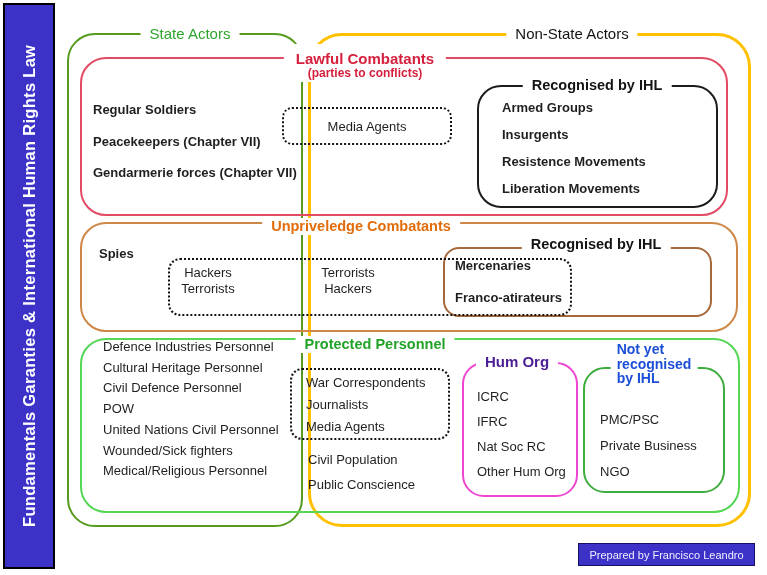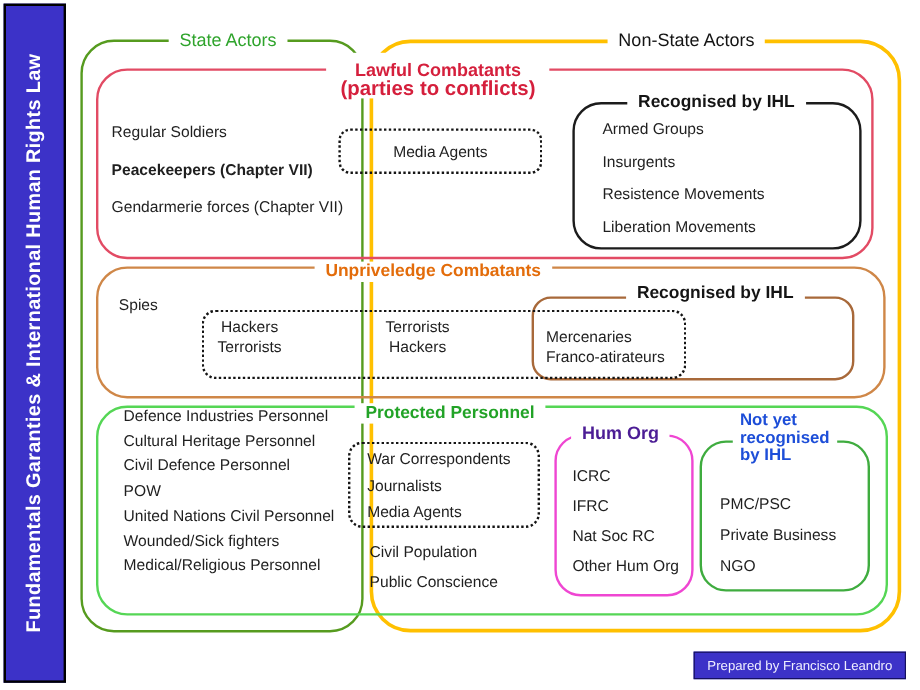--- a/index.html
+++ b/index.html
@@ -3,21 +3,21 @@
 <meta charset="utf-8">
 <style>
   html,body{margin:0;padding:0;background:#fff;}
   #stage{
     position:relative;width:767px;height:575px;background:#fff;overflow:hidden;
     font-family:"Liberation Sans",sans-serif;color:#1f1f1f;
   }
   .abs{position:absolute;}
   .box{position:absolute;background:transparent;box-sizing:border-box;}
   .dotted{border:2px dotted #141414;box-sizing:border-box;position:absolute;}
-  .t{position:absolute;font-size:13px;white-space:nowrap;height:16px;line-height:16px;}
+  .t{position:absolute;font-size:13px;white-space:nowrap;height:16px;line-height:16px;font-weight:bold;}
   .b{font-weight:bold;}
   .title{
     position:absolute;background:#fff;font-weight:bold;white-space:nowrap;
     transform:translateX(-50%);padding:0 9px;z-index:6;height:17px;line-height:17px;
   }
   .list{position:absolute;z-index:4;}
   .list div{white-space:nowrap;font-size:13px;}
 
   
   #sidebar{left:3px;top:3px;width:52px;height:566px;background:#3c32c8;border:2px solid #000;box-sizing:border-box;z-index:2;}
@@ -47,41 +47,41 @@
   #media-dashed{left:282px;top:107px;width:170px;height:38px;border-radius:10px;z-index:4;display:flex;align-items:center;justify-content:center;}
   #media-dashed span{font-size:13px;}
   #hack-dashed {left:168px;top:258px;width:404px;height:58px;border-radius:12px;z-index:4;}
   #war-dashed  {left:290px;top:368px;width:160px;height:72px;border-radius:12px;z-index:4;}
 
   
   #state-actors-label   {left:190px;top:25px;font-size:15px;font-weight:normal;color:#2fa42c;}
   #nonstate-actors-label{left:572px;top:25px;font-size:15px;font-weight:normal;color:#141414;}
   #lawful-title{left:365px;top:44px;height:auto;line-height:normal;text-align:center;padding:6px 12px 2px;}
   #lawful-title .l1{font-size:15px;line-height:17px;color:#d51f3c;}
-  #lawful-title .l2{font-size:17px;line-height:13px;color:#d51f3c;}
+  #lawful-title .l2{font-size:12px;line-height:13px;color:#d51f3c;}
   #rec1-title {left:597px;top:77px; font-size:14.5px;color:#141414;}
   #unpriv-title{left:361px;top:218px;font-size:14.5px;color:#e36c0a;}
   #rec2-title {left:596px;top:236px;font-size:14.5px;color:#141414;}
   #protected-title{left:375px;top:336px;font-size:14.5px;color:#22a327;}
   #humorg-title{left:517px;top:353px;font-size:15px;color:#4c1d95;}
   #notyet-title{left:654px;top:342px;height:auto;font-size:14px;color:#1d4ed8;line-height:14.5px;text-align:left;padding:0 6px;}
 
   
   #lawful-item-0{left:93px;top:102px;}
   #lawful-item-1{left:93px;top:134px;font-weight:bold;}
   #lawful-item-2{left:93px;top:165px;}
   #rec1-item-0{left:502px;top:100px;}
   #rec1-item-1{left:502px;top:127px;}
   #rec1-item-2{left:502px;top:154px;}
   #rec1-item-3{left:502px;top:181px;}
   #spies-label{left:99px;top:246px;}
   #hack-col1{left:165px;top:265px;width:86px;text-align:center;}
   #hack-col1 div,#hack-col2 div{line-height:15.5px;}
   #hack-col2{left:305px;top:265px;width:86px;text-align:center;}
-  #merc-0{left:455px;top:273px;text-align:center;}
+  #merc-0{left:455px;top:258px;text-align:center;}
   #merc-1{left:455px;top:290px;}
   #protected-list{left:103px;top:337px;}
   #protected-list div{line-height:20.7px;}
   #war-list{left:306px;top:372px;}
   #war-list div{line-height:22px;}
   #civil-list{left:308px;top:447px;}
   #civil-list div{line-height:25px;}
   #humorg-list{left:477px;top:384px;}
   #humorg-list div{line-height:25px;}
   #notyet-list{left:600px;top:407px;}

